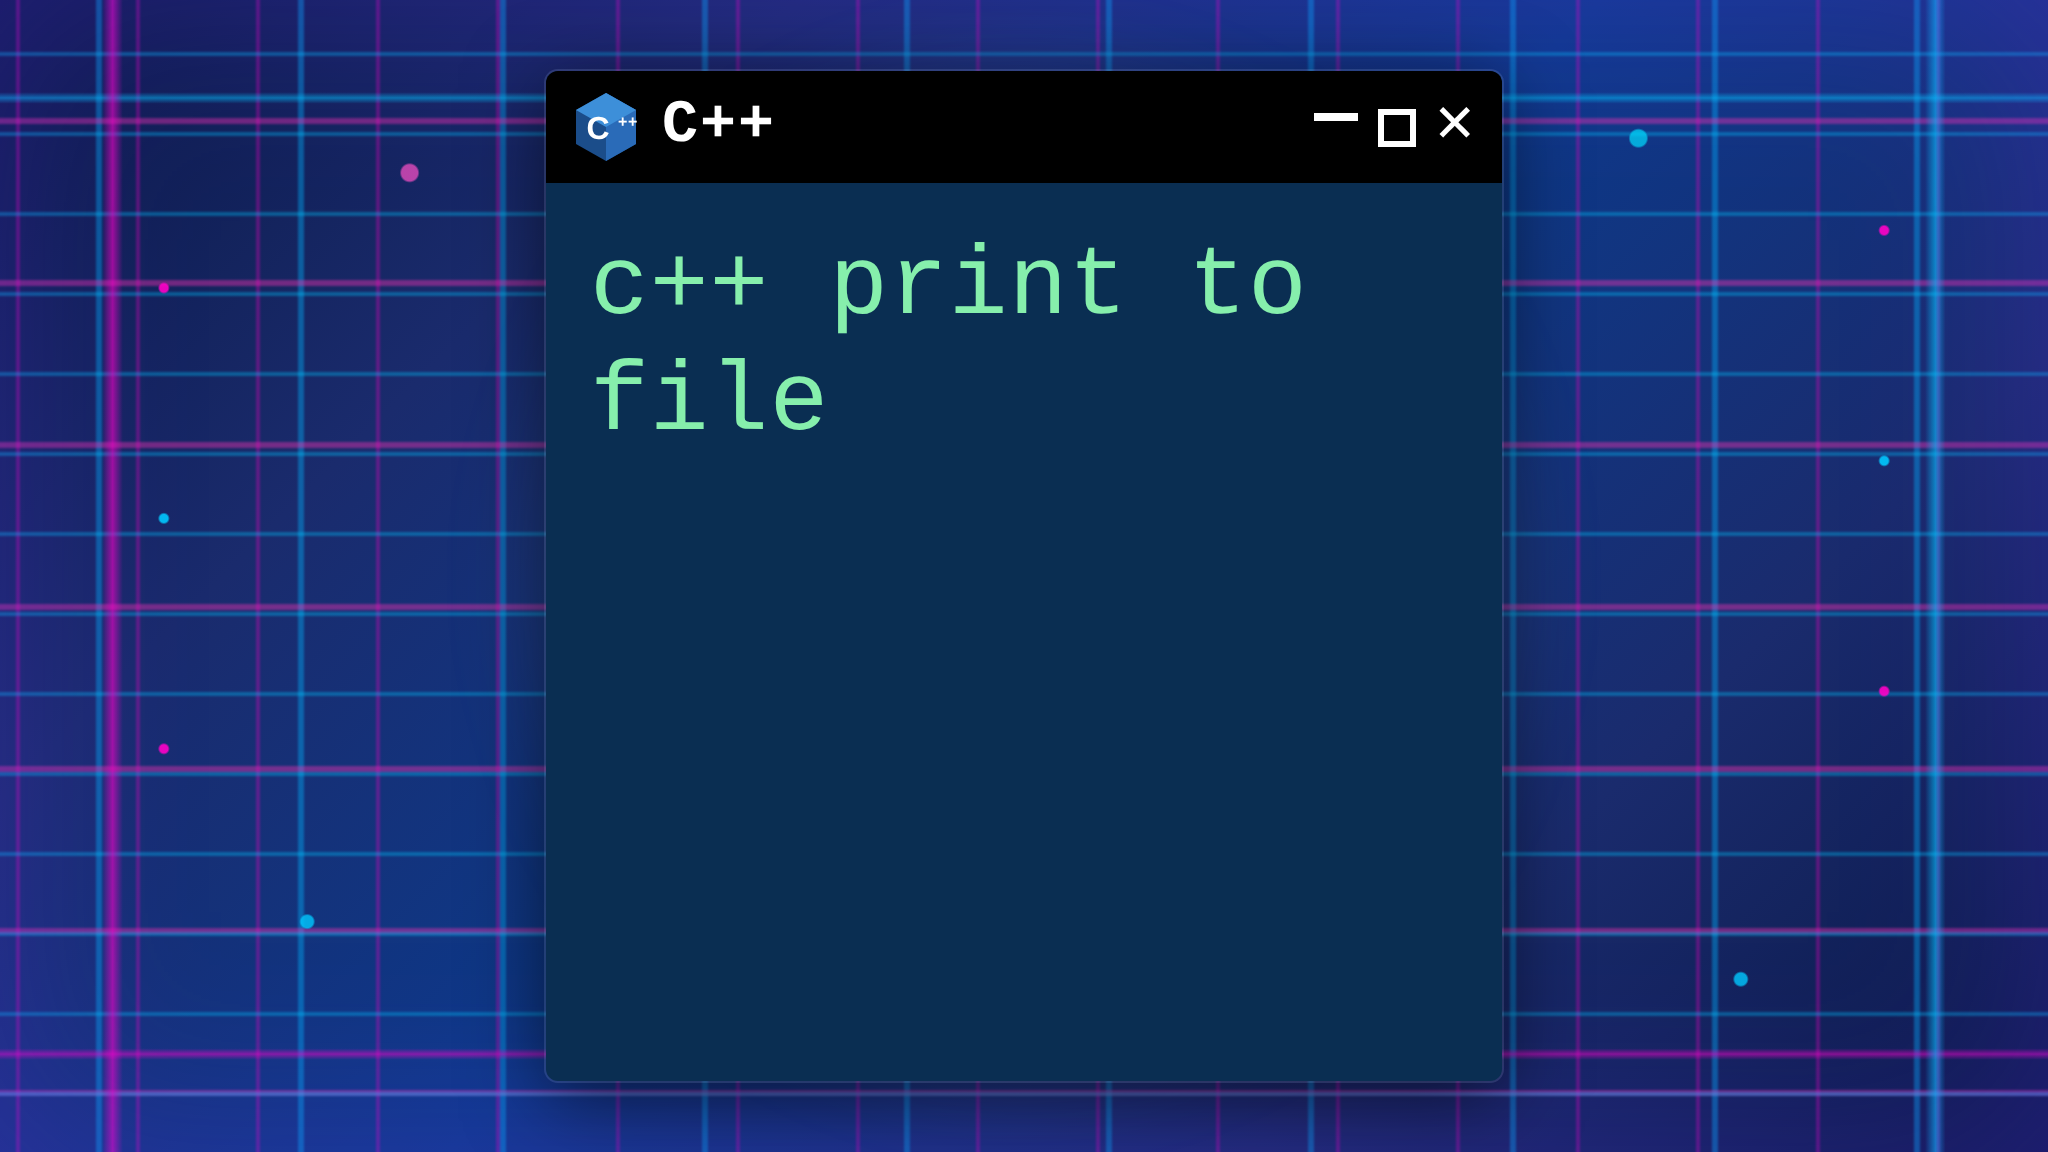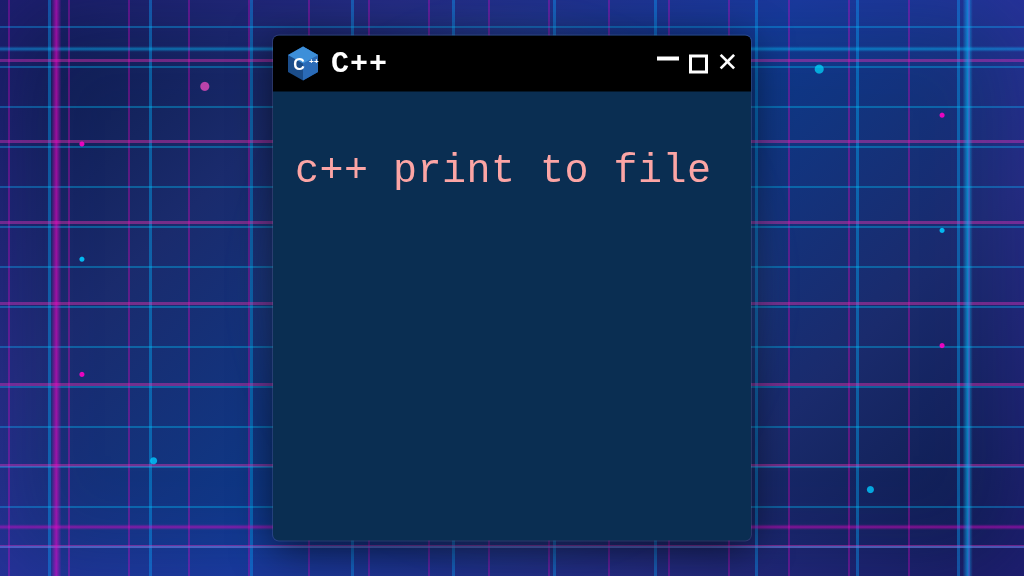--- a/index.html
+++ b/index.html
@@ -143,26 +143,25 @@
     
     .win-close {
       font-size: 32px;
       line-height: 1;
       font-weight: bold;
       padding-bottom: 2px;
     }
     
     .window-body {
       padding: 24px 22px;
-      color: #fca5a5;
-      font-size: 40px;
+      color: #86efac;
+      font-size: 49px;
       line-height: 1.18;
       font-family: 'Courier New', 'Consolas', monospace;
       letter-spacing: 0.5px;
-      margin-top: 32px;
     }
   </style>
 </head>
 <body>
 
 <div class="circuit-bg">
   <div class="glow-lines"></div>
 </div>
 
 <div class="window-glow"></div>

